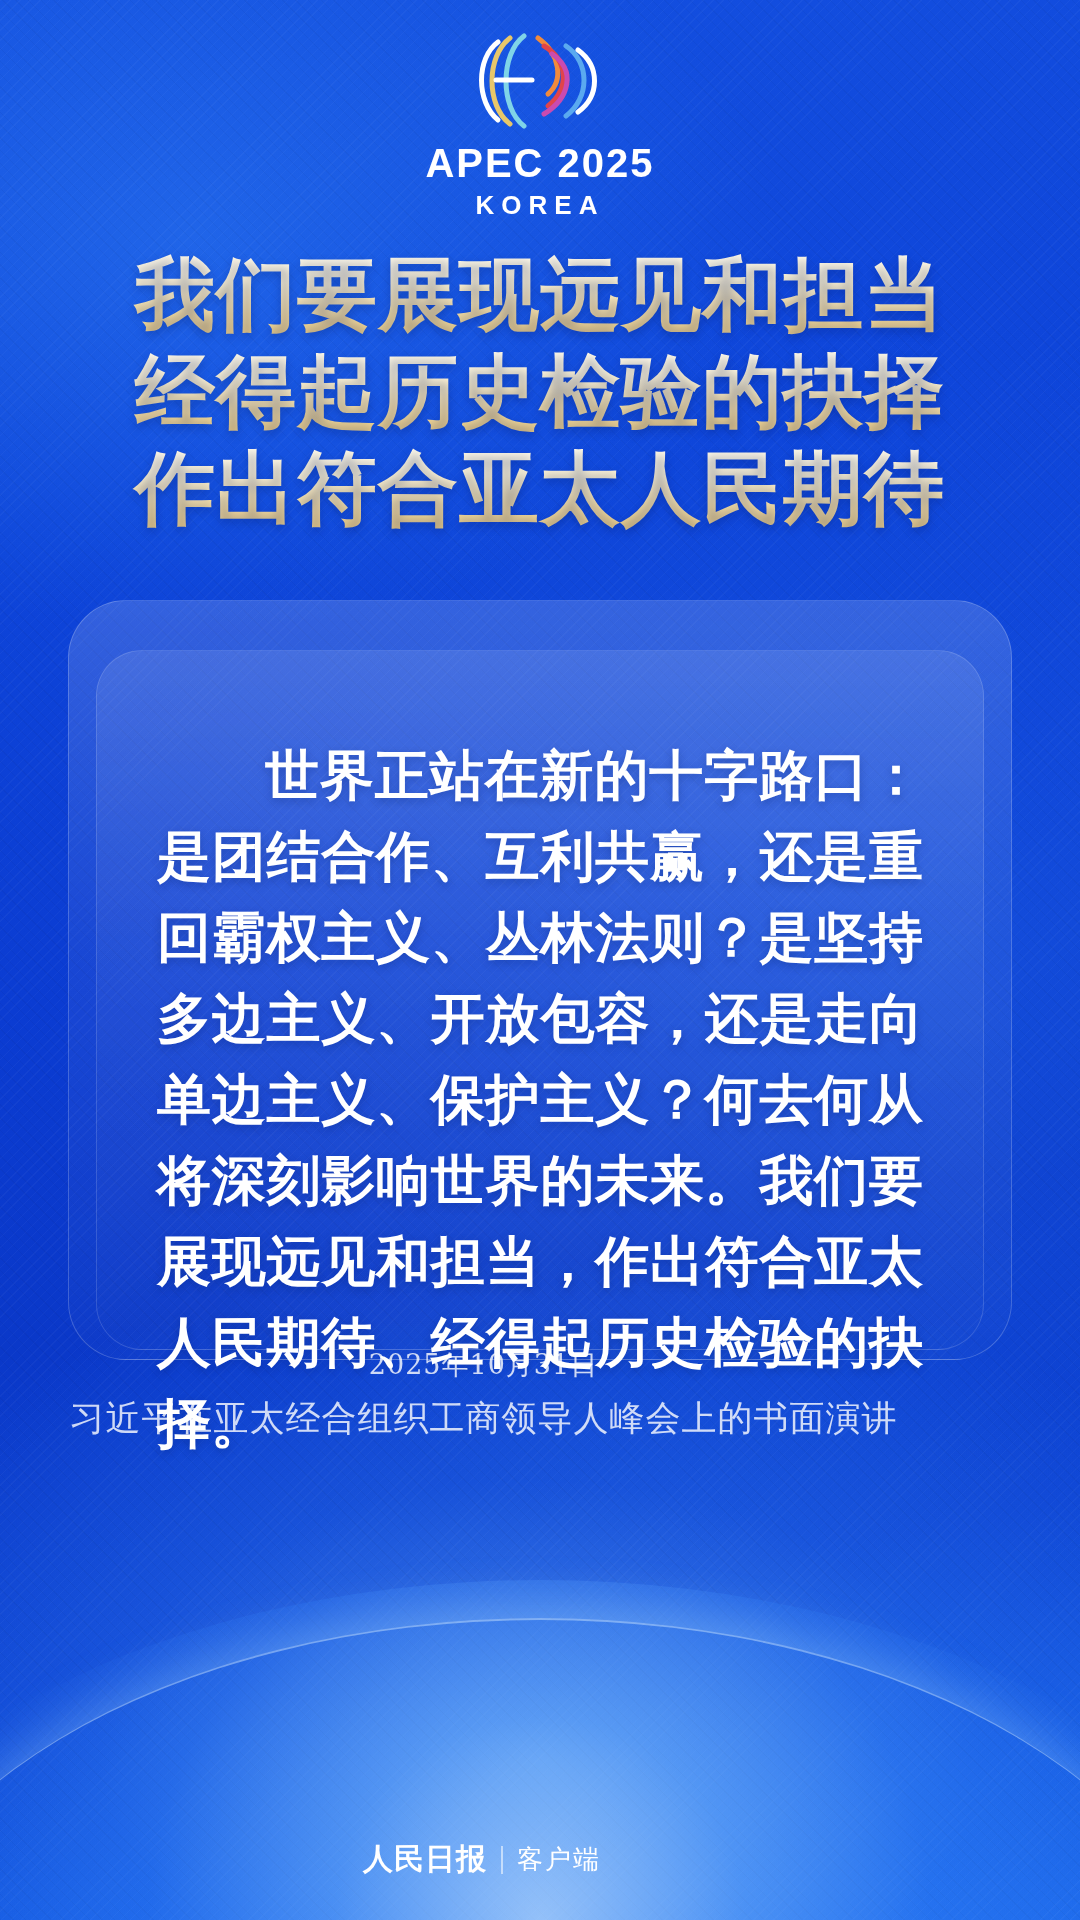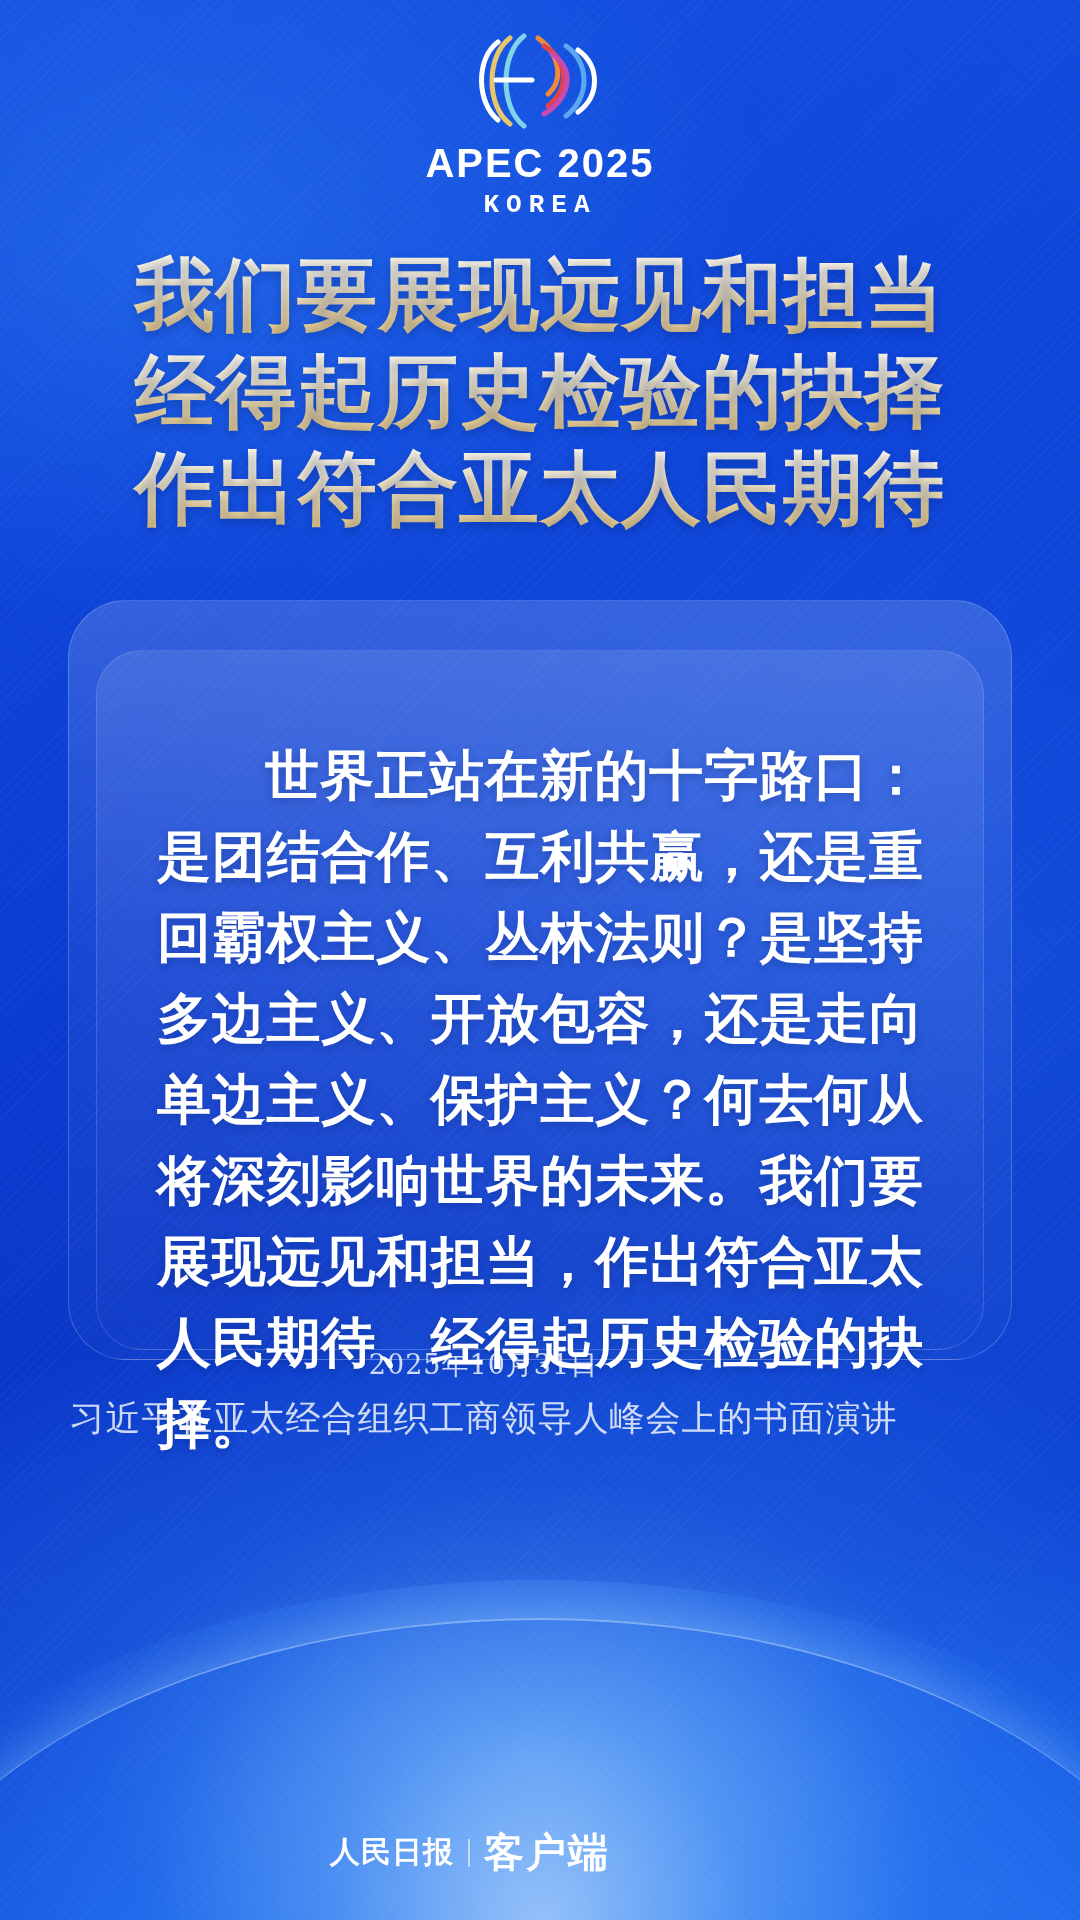--- a/index.html
+++ b/index.html
@@ -52,21 +52,21 @@
   }
   .logo-title {
     font-family: "Liberation Sans", sans-serif;
     font-weight: bold;
     font-size: 40px;
     letter-spacing: 2px;
     color: #ffffff;
     line-height: 1.05;
   }
   .logo-sub {
-    font-family: Liberation Mono, monospace;
+    font-family: Liberation Sans, sans-serif;
     font-weight: bold;
     font-size: 26px;
     letter-spacing: 7px;
     color: #ffffff;
     margin-top: 6px;
   }
 
   
   .headline {
     position: absolute;
@@ -186,37 +186,38 @@
   
   .footer {
     position: absolute;
     bottom: 40px;
     left: 0;
     width: 940px;
     display: flex;
     align-items: center;
     justify-content: center;
     gap: 14px;
+    padding-left: 12px;
   }
   .footer .rmrb {
     font-family: "DejaVu Serif", "Liberation Serif", serif;
     font-weight: bold;
     font-size: 30px;
     color: #ffffff;
     letter-spacing: 1px;
   }
   .footer .divider {
     width: 2px;
     height: 28px;
     background: rgba(255,255,255,0.55);
   }
   .footer .client {
     font-family: "DejaVu Serif", "Liberation Serif", serif;
-    font-weight: bold;
-    font-size: 40px;
+    font-weight: normal;
+    font-size: 26px;
     color: #ffffff;
     letter-spacing: 2px;
   }
 </style>
 </head>
 <body>
 
 <div class="poster">
   <div class="texture"></div>
   <div class="globe"></div>

